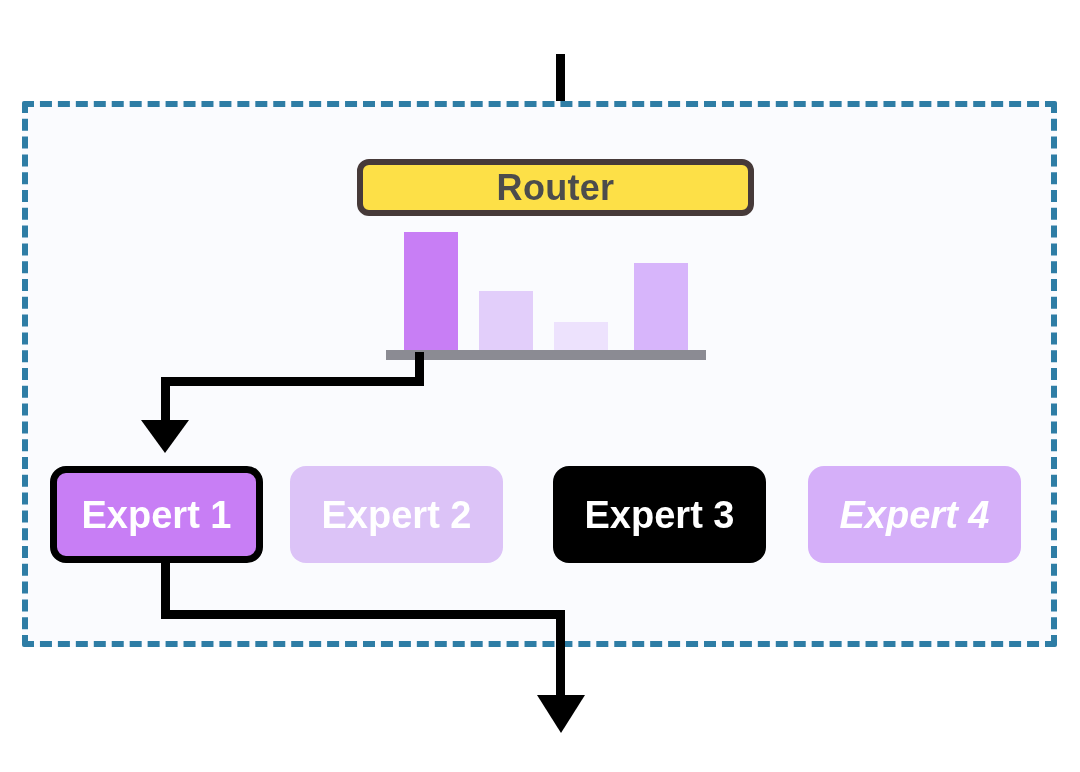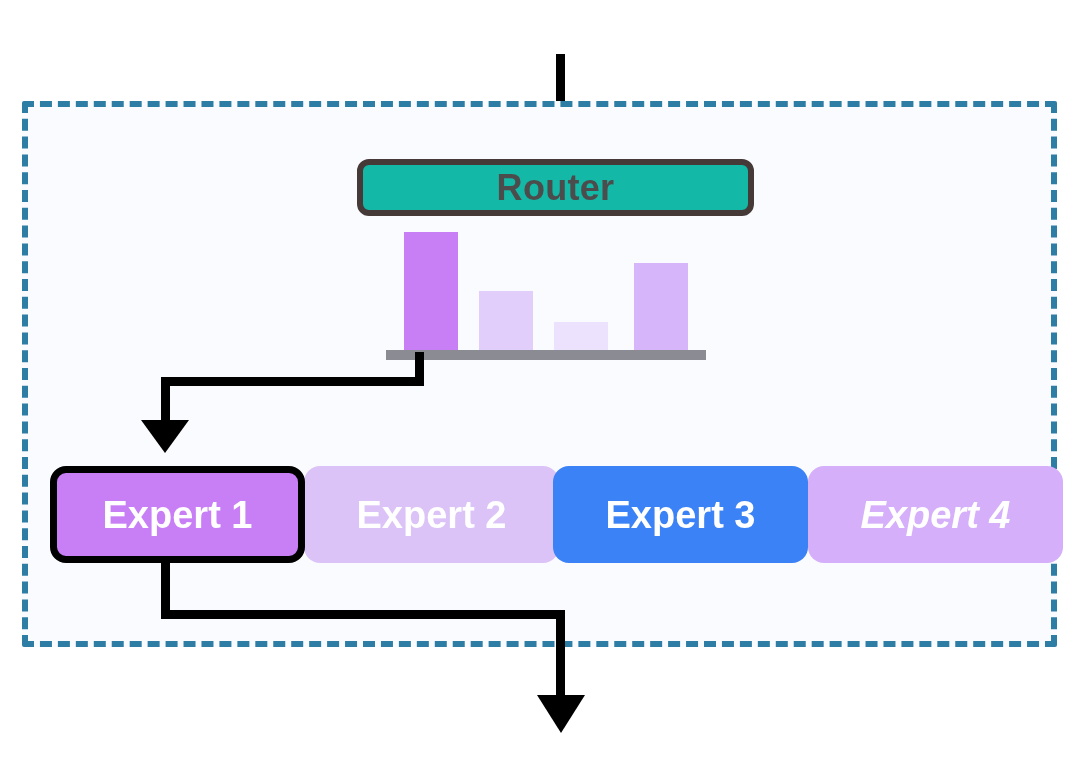--- a/index.html
+++ b/index.html
@@ -71,42 +71,42 @@
   .chart-bar {
     position: absolute;
     bottom: 8px;
     width: 54px;
   }
 
   
   .expert-box {
     position: absolute;
     top: 466px;
-    width: 255px;
+    width: 213px;
     height: 97px;
     box-sizing: border-box;
     border-radius: 16px;
     display: flex;
     align-items: center;
     justify-content: center;
   }
   .expert-label {
     font-size: 38px;
     font-weight: bold;
     color: #ffffff;
     line-height: 1;
     white-space: nowrap;
   }
   #expert-1 {
     left: 50px;
     background: #c87ef5;
     border: 7px solid #000000;
     z-index: 4;
   }
-  #expert-2 { left: 304px; background: #dcc3f7; }
+  #expert-2 { left: 290px; background: #dcc3f7; }
   #expert-3 { left: 553px; background: #e8d8f9; }
   #expert-4 { left: 808px; background: #d5aff9; font-style: italic; }
 
   
   .wire { position: absolute; background: #000000; }
 
   
   #input-line { left: 556px; top: 54px; width: 9px; height: 108px; }
 
   
@@ -137,21 +137,21 @@
 </style>
 </head>
 <body>
 
 <div id="stage">
 
   <div class="wire" id="input-line"></div>
 
   <div id="moe-container" style="background: rgb(250, 251, 254); border-color: rgb(46, 125, 165);"></div>
 
-  <div id="router-box" style="background: #14b8a6; border-color: rgb(70, 58, 57);">
+  <div id="router-box" style="background: #fde047; border-color: rgb(70, 58, 57);">
     <span id="router-label" style="color: rgb(76, 76, 76);">Router</span>
   </div>
 
   <div id="router-chart">
     <div class="chart-bar" style="left: 18px; height: 120px; background: rgb(200, 126, 245);"></div>
     <div class="chart-bar" style="left: 93px; height: 61.2px; background: rgb(226, 206, 250);"></div>
     <div class="chart-bar" style="left: 168px; height: 30px; background: rgb(237, 226, 253);"></div>
     <div class="chart-bar" style="left: 248px; height: 88.8px; background: rgb(215, 181, 251);"></div>
     <div id="chart-baseline" style="background: rgb(139, 139, 147);"></div>
   </div>
@@ -160,21 +160,21 @@
   <div class="wire" id="sel-h1"></div>
   <div class="wire" id="sel-v2"></div>
   <div class="wire" id="sel-arrow"></div>
 
   <div class="expert-box" id="expert-1" style="background: rgb(200, 126, 245); border: 7px solid rgb(0, 0, 0);">
     <span class="expert-label">Expert 1</span>
   </div>
   <div class="expert-box" id="expert-2" style="background: rgb(220, 195, 247); border: none;">
     <span class="expert-label">Expert 2</span>
   </div>
-  <div class="expert-box" id="expert-3" style="background: #3b82f6; border: none;">
+  <div class="expert-box" id="expert-3" style="background: #000000; border: none;">
     <span class="expert-label">Expert 3</span>
   </div>
   <div class="expert-box" id="expert-4" style="background: rgb(213, 175, 249); border: none;">
     <span class="expert-label">Expert 4</span>
   </div>
 
   <div class="wire" id="out-v1"></div>
   <div class="wire" id="out-h1"></div>
   <div class="wire" id="out-v2"></div>
   <div class="wire" id="out-arrow"></div>

